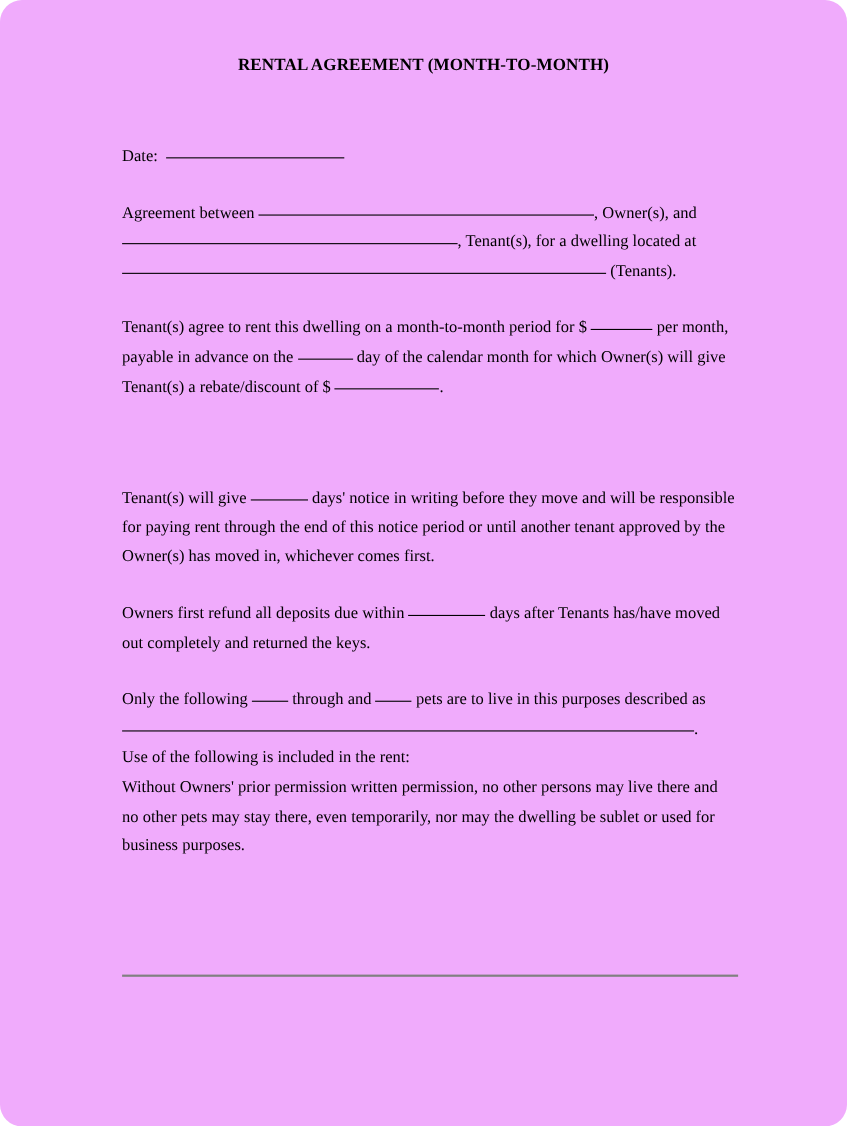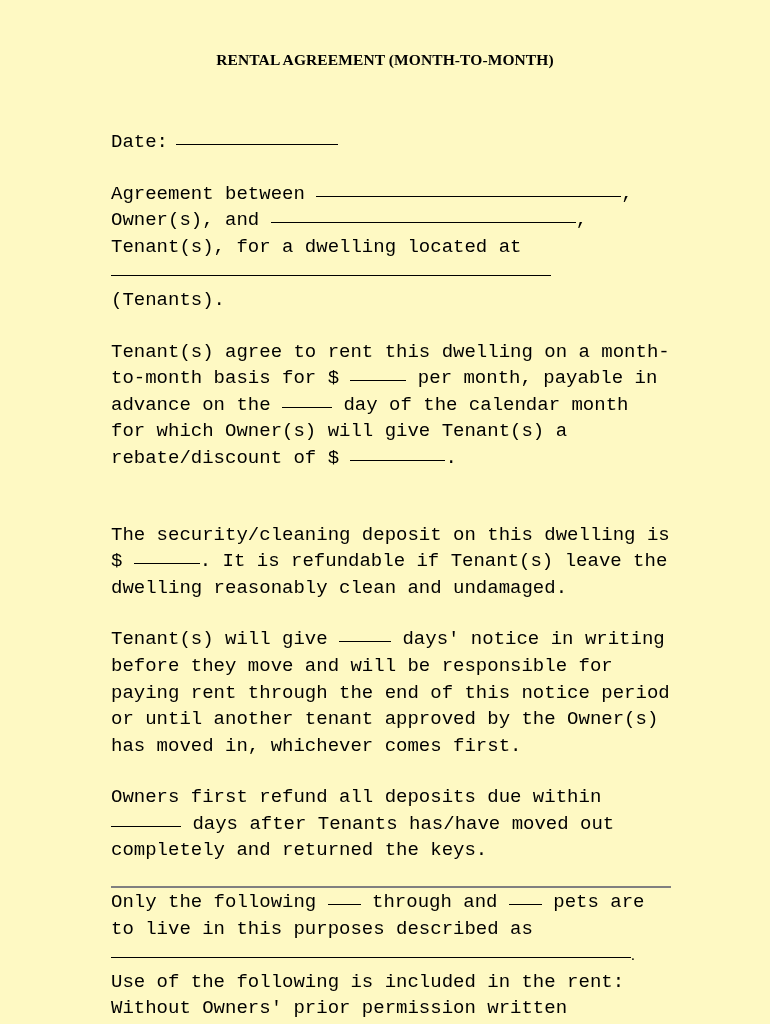--- a/index.html
+++ b/index.html
@@ -17,21 +17,22 @@
     color: #000000;
     -webkit-font-smoothing: antialiased;
   }
 
   .page {
     position: absolute;
     left: 0;
     top: 0;
     width: 770px;
     height: 1024px;
-    background: #fef9c3;
+    background: #f0abfc;
+    border-radius: 20px;
   }
 
   .doc-title {
     position: absolute;
     left: 0;
     top: 51px;
     width: 770px;
     text-align: center;
     font-size: 15.5px;
     font-weight: bold;
@@ -39,26 +40,25 @@
   }
 
   .body-area {
     position: absolute;
     left: 111px;
     top: 129px;
     width: 560px;
   }
 
   .para {
-    font-size: 19px;
+    font-size: 15px;
     line-height: 26.6px;
     text-align: left;
     margin: 0;
     white-space: normal;
-    font-family: Liberation Mono, monospace;
   }
 
   .gap-lg { height: 25px; }
 
   
   .blank {
     display: inline-block;
     border-bottom: 1.4px solid #000;
     vertical-align: baseline;
     position: relative;
@@ -113,28 +113,27 @@
   <div class="body-area">
 
     <p class="para"><span>Date:</span><span style="display:inline-block;width:8px"></span><span class="blank b-date"></span></p>
 
     <div class="gap-lg"></div>
 
     <p class="para"><span>Agreement between </span><span class="blank b-owner"></span><span>, Owner(s), and </span><span class="blank b-tenant"></span><span>, Tenant(s), for a dwelling located at </span><span class="blank b-loc"></span><span> (Tenants).</span></p>
 
     <div class="gap-lg"></div>
 
-    <p class="para"><span>Tenant(s) agree to rent this dwelling on a month-to-month basis for $ </span><span class="blank b-rent"></span><span> per month, payable in advance on the </span><span class="blank b-day"></span><span> day of the calendar month for which Owner(s) will give Tenant(s) a rebate/discount of $ </span><span class="blank b-rebate"></span><span>.</span></p>
+    <p class="para"><span>Tenant(s) agree to rent this dwelling on a month-to-month period for $ </span><span class="blank b-rent"></span><span> per month, payable in advance on the </span><span class="blank b-day"></span><span> day of the calendar month for which Owner(s) will give Tenant(s) a rebate/discount of $ </span><span class="blank b-rebate"></span><span>.</span></p>
 
     <div class="gap-lg"></div>
 
 
     <div class="gap-lg"></div>
 
-    <p class="para"><span>The security/cleaning deposit on this dwelling is $ </span><span class="blank b-dep"></span><span>.  It is refundable if Tenant(s) leave the dwelling reasonably clean and undamaged.</span></p>
 
     <div class="gap-lg"></div>
 
     <p class="para"><span>Tenant(s) will give </span><span class="blank b-days"></span><span> days' notice in writing before they move and will be responsible for paying rent through the end of this notice period or until another tenant approved by the Owner(s) has moved in, whichever comes first.</span></p>
 
     <div class="gap-lg"></div>
 
     <p class="para"><span>Owners first refund all deposits due within </span><span class="blank b-refund"></span><span> days after Tenants has/have moved out completely and returned the keys.</span></p>
 
     <div class="gap-lg"></div>

